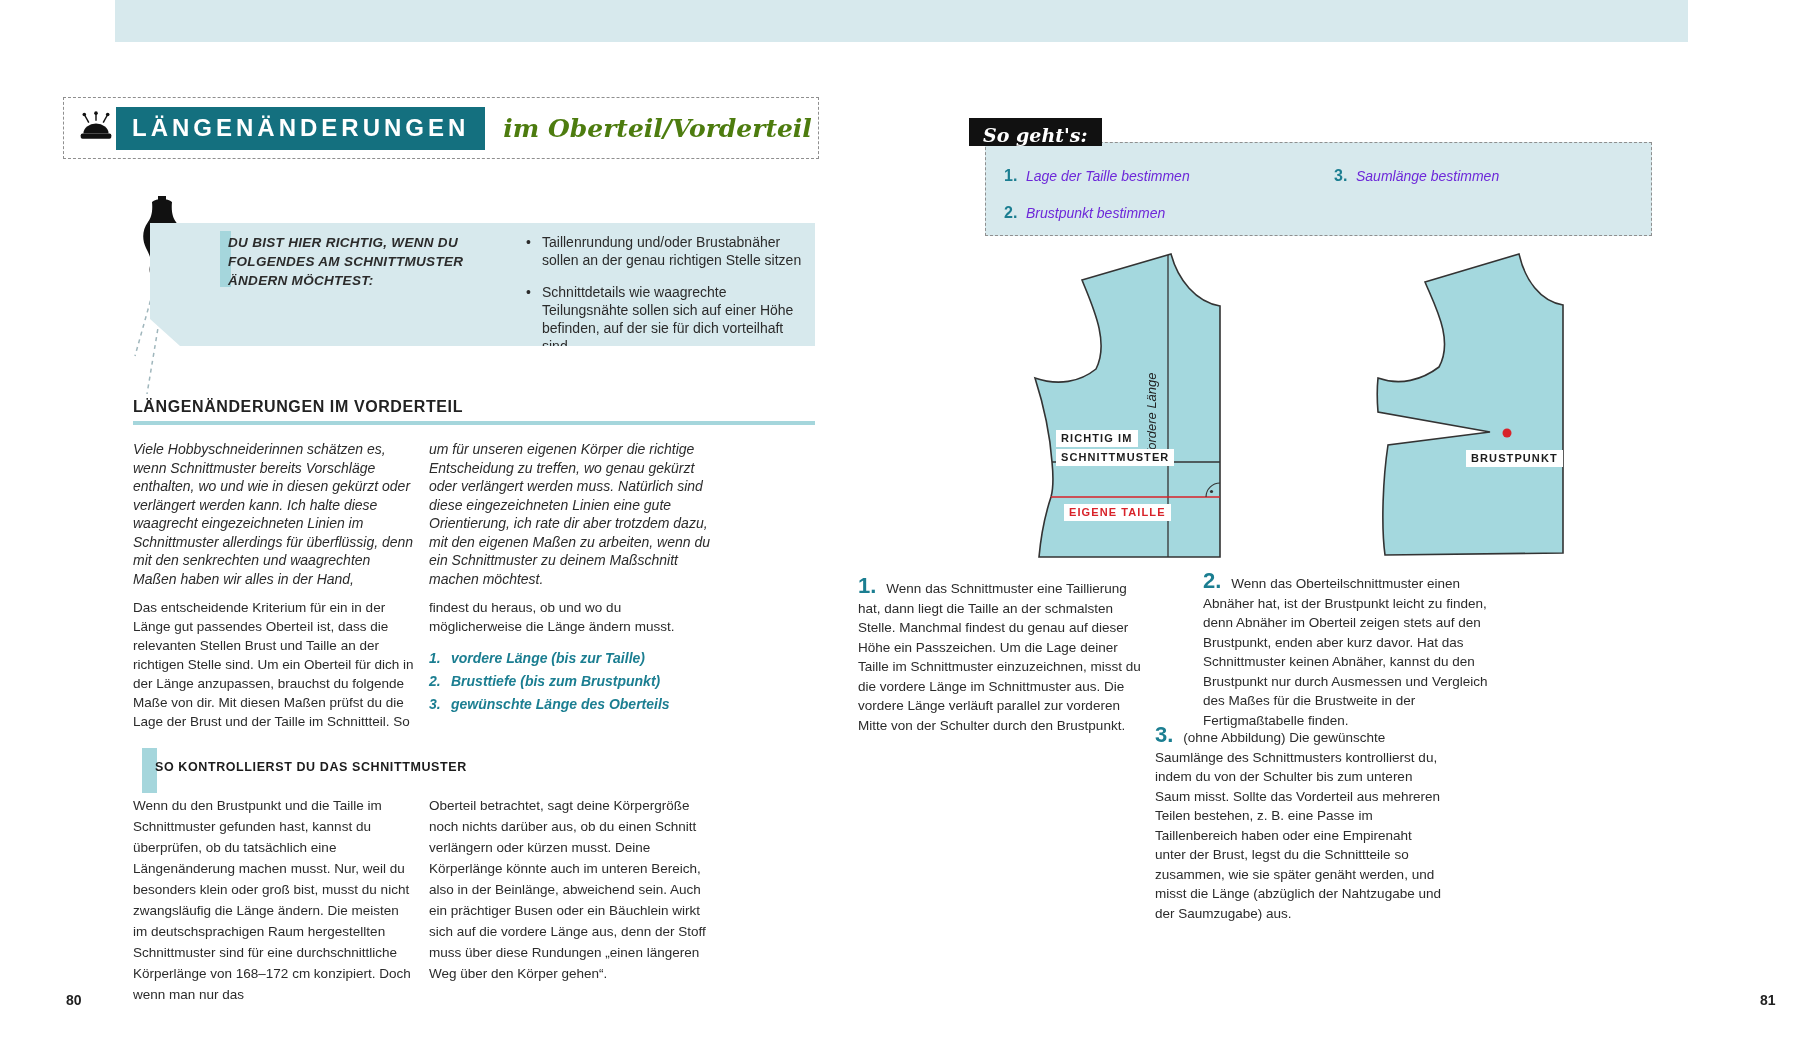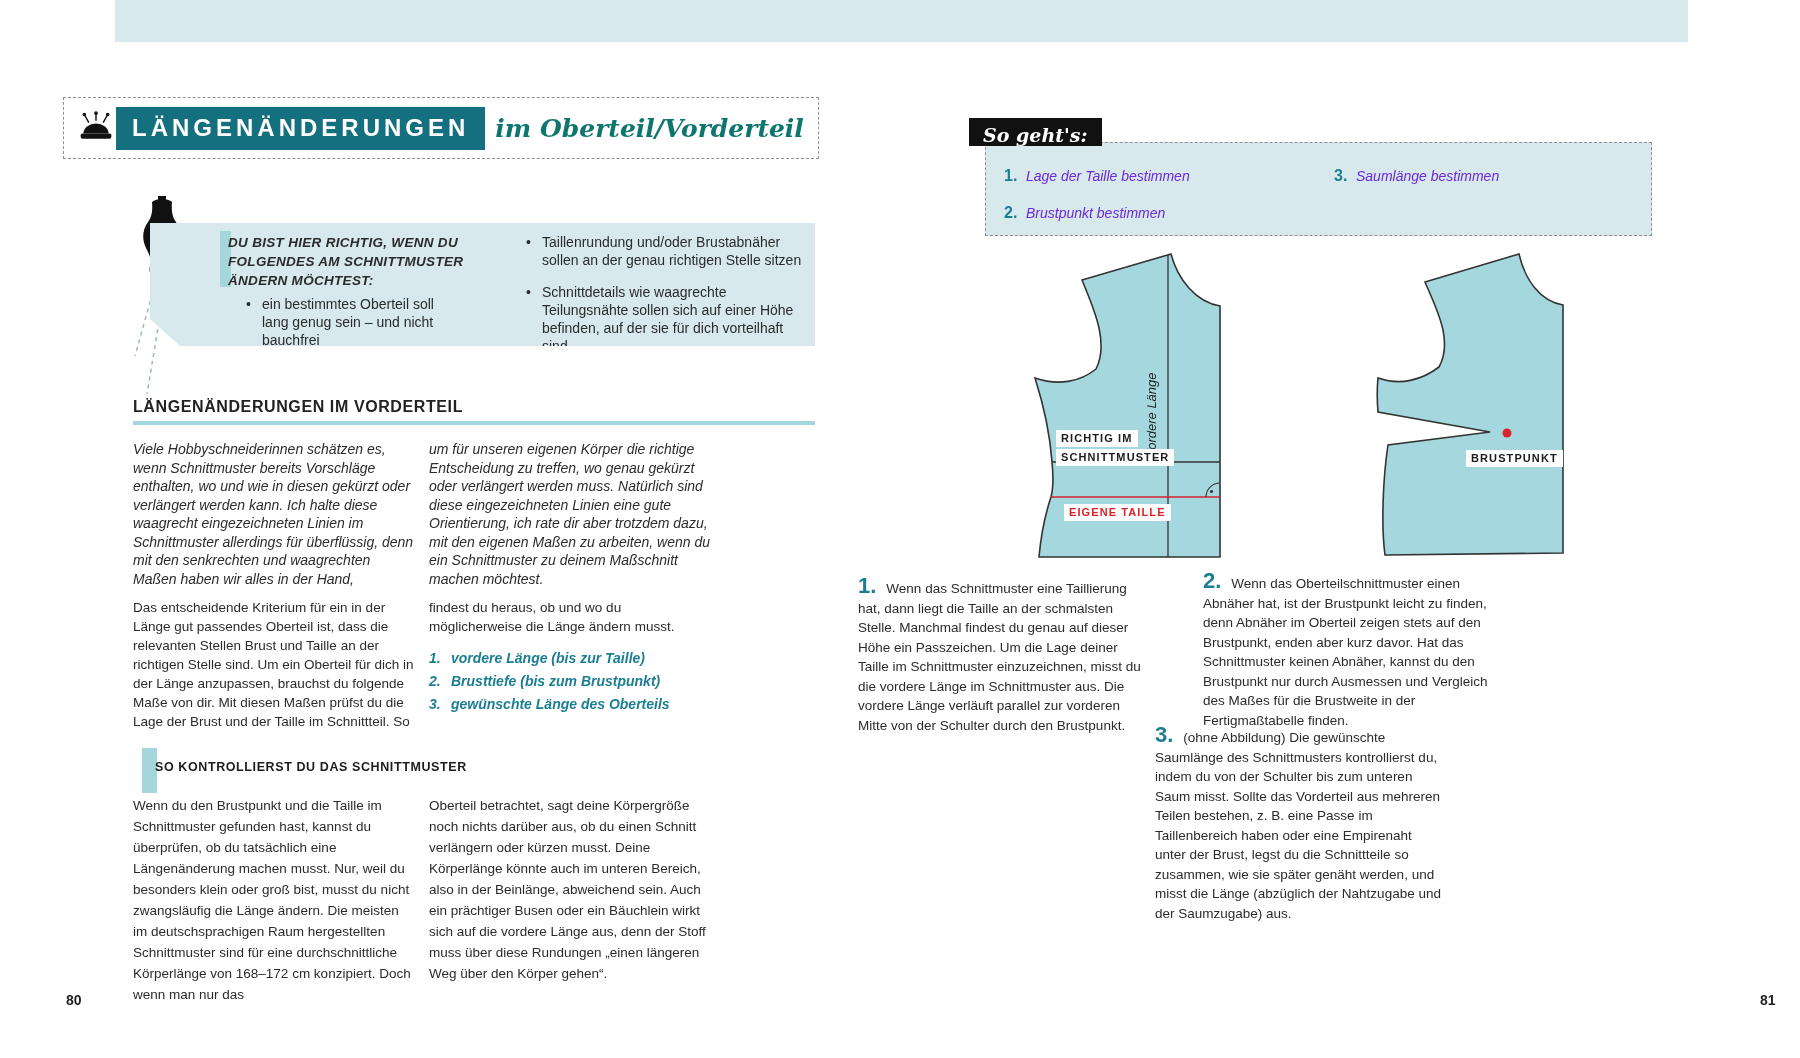--- a/index.html
+++ b/index.html
@@ -11,21 +11,21 @@
   .top-band{background:#d7e9ed;}
   .tab{background:#fff;border-left:1px dashed #9a9a9a;border-right:1px dashed #9a9a9a;
        display:flex;align-items:flex-end;justify-content:center;}
   .tab span{font-size:11.5px;letter-spacing:1.3px;color:#3a3a3a;padding-bottom:6px;white-space:nowrap;}
 
   
   .title-block{border:1.5px dashed #8f8f8f;display:flex;align-items:center;}
   .title-badge{background:#14707f;color:#fff;font-weight:bold;font-size:24px;letter-spacing:4px;
                padding:7px 16px 8px 16px;white-space:nowrap;}
   .title-suffix{font-family:"DejaVu Serif",serif;font-style:italic;font-weight:bold;
-                color:#0f766e;font-size:25px;white-space:nowrap;}
+                color:#4d7c0f;font-size:25px;margin-left:18px;white-space:nowrap;}
 
   
   .info-box{background:#d7e9ed;clip-path:polygon(0 0,100% 0,100% 100%,30px 100%,0 calc(100% - 27px));}
   .info-heading{font-size:13.5px;font-weight:bold;font-style:italic;line-height:19px;letter-spacing:.3px;}
   .heading-mark{background:#a5d6dc;}
   ul.bullets{list-style:none;margin:0;padding:0;font-size:14px;line-height:18px;}
   ul.bullets li{position:relative;padding-left:16px;margin-bottom:14px;}
   ul.bullets li::before{content:"•";position:absolute;left:0;top:0;}
 
   
@@ -58,21 +58,21 @@
   .detail{font-size:13.5px;line-height:19.5px;}
   .bignum{color:#1b7e91;font-weight:bold;font-size:22px;margin-right:10px;line-height:19.5px;}
 </style>
 </head>
 <body>
 
 <div id="page">
 
   <div class="abs top-band" style="left:115px;top:0;width:1573px;height:42px;"></div>
 
-  <div class="abs title-block" style="left:63px;top:97px;width:754px;height:60px;gap:10px;">
+  <div class="abs title-block" style="left:63px;top:97px;width:754px;height:60px;">
     <span class="abs" style="left:14px;top:13px;">
       <svg width="36" height="34" viewBox="0 0 40 36">
         <g stroke="#111" stroke-width="1.6" fill="none">
           <line x1="12" y1="12" x2="7" y2="3"></line>
             <line x1="20" y1="10" x2="20" y2="1"></line>
             <line x1="28" y1="12" x2="33" y2="3"></line>
         </g>
         <circle cx="7" cy="3" r="2" fill="#111"></circle>
           <circle cx="20" cy="1.5" r="2" fill="#111"></circle>
           <circle cx="33" cy="3" r="2" fill="#111"></circle>
@@ -94,23 +94,20 @@
   <span class="abs" style="left:125px;top:268px;">
     <svg width="50" height="130" viewBox="0 0 50 130">
       <line x1="34" y1="2" x2="10" y2="88" stroke="#9fb6bc" stroke-width="1.5" stroke-dasharray="4,4"></line>
       <line x1="42" y1="6" x2="22" y2="126" stroke="#9fb6bc" stroke-width="1.5" stroke-dasharray="4,4"></line>
     </svg>
   </span>
 
   <div class="abs info-box" style="left:150px;top:223px;width:665px;height:123px;">
     <div class="abs heading-mark" style="left:70px;top:8px;width:11px;height:56px;"></div>
     <div class="abs info-heading" style="left:78px;top:10px;width:245px;">DU BIST HIER RICHTIG, WENN DU FOLGENDES AM SCHNITTMUSTER ÄNDERN MÖCHTEST:</div>
-    <ul class="abs bullets" style="left:96px;top:72px;width:200px;">
-      <li>ein bestimmtes Oberteil soll lang genug sein – und nicht bauchfrei</li>
-    </ul>
     <ul class="abs bullets" style="left:376px;top:10px;width:280px;">
       <li>Taillenrundung und/oder Brustabnäher sollen an der genau richtigen Stelle sitzen</li>
       <li>Schnittdetails wie waagrechte Teilungsnähte sollen sich auf einer Höhe befinden, auf der sie für dich vorteilhaft sind</li>
     </ul>
   </div>
 
   <div class="abs sec-heading" style="left:133px;top:398px;">LÄNGENÄNDERUNGEN IM VORDERTEIL</div>
   <div class="abs sec-underline" style="left:133px;top:421px;width:682px;"></div>
 
   <div class="abs italic-intro" style="left:133px;top:440px;width:282px;">Viele Hobbyschneiderinnen schätzen es, wenn Schnittmuster bereits Vorschläge enthalten, wo und wie in diesen gekürzt oder verlängert werden kann. Ich halte diese waagrecht eingezeichneten Linien im Schnittmuster allerdings für überflüssig, denn mit den senkrechten und waagrechten Maßen haben wir alles in der Hand,</div>

